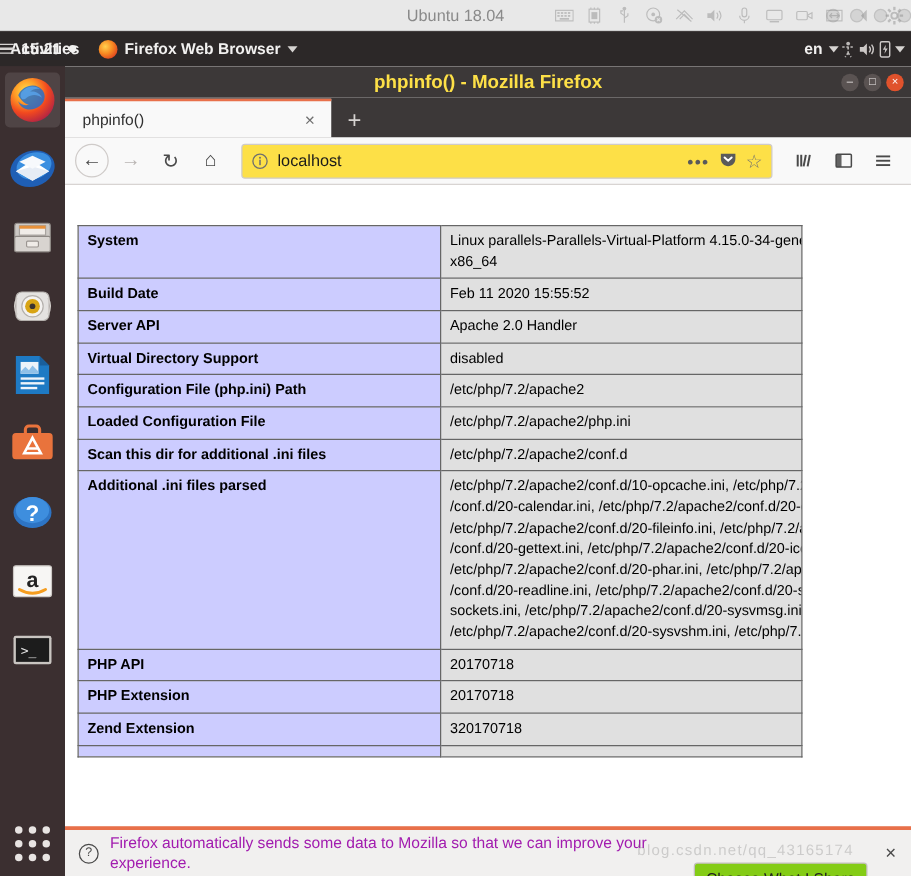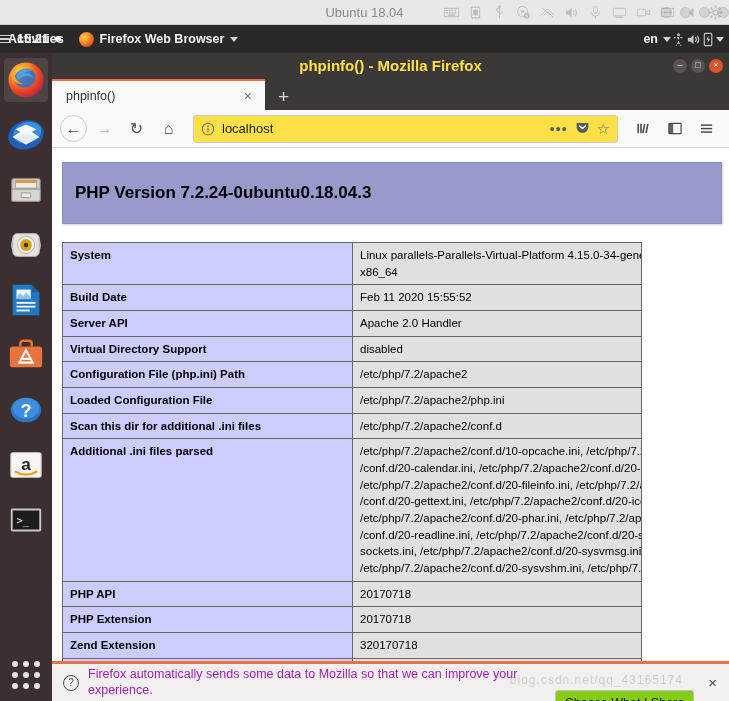--- a/index.html
+++ b/index.html
@@ -500,23 +500,20 @@
               <rect x="2" y="11" width="12" height="1.6"></rect>
             </g>
           </svg>
       </div>
     </div>
   </div>
 
   <div class="page">
     <div class="page-inner">
 
-      <div class="php-header">
-        <h1>PHP Version 7.2.24-0ubuntu0.18.04.3</h1>
-      </div>
 
       <table class="info-table">
         <tbody>
             <tr class="tall">
               <td class="k">System</td>
               <td class="v">Linux parallels-Parallels-Virtual-Platform 4.15.0-34-generic #37-Ubuntu SMP Mon Aug 27 15:21:48 UTC 2018
 x86_64</td>
             </tr>
             <tr>
               <td class="k">Build Date</td>

